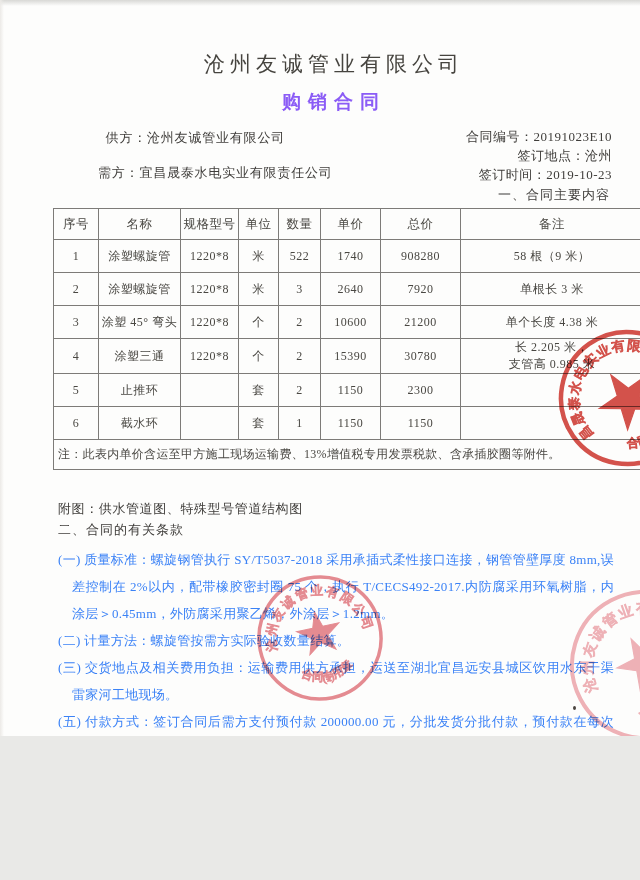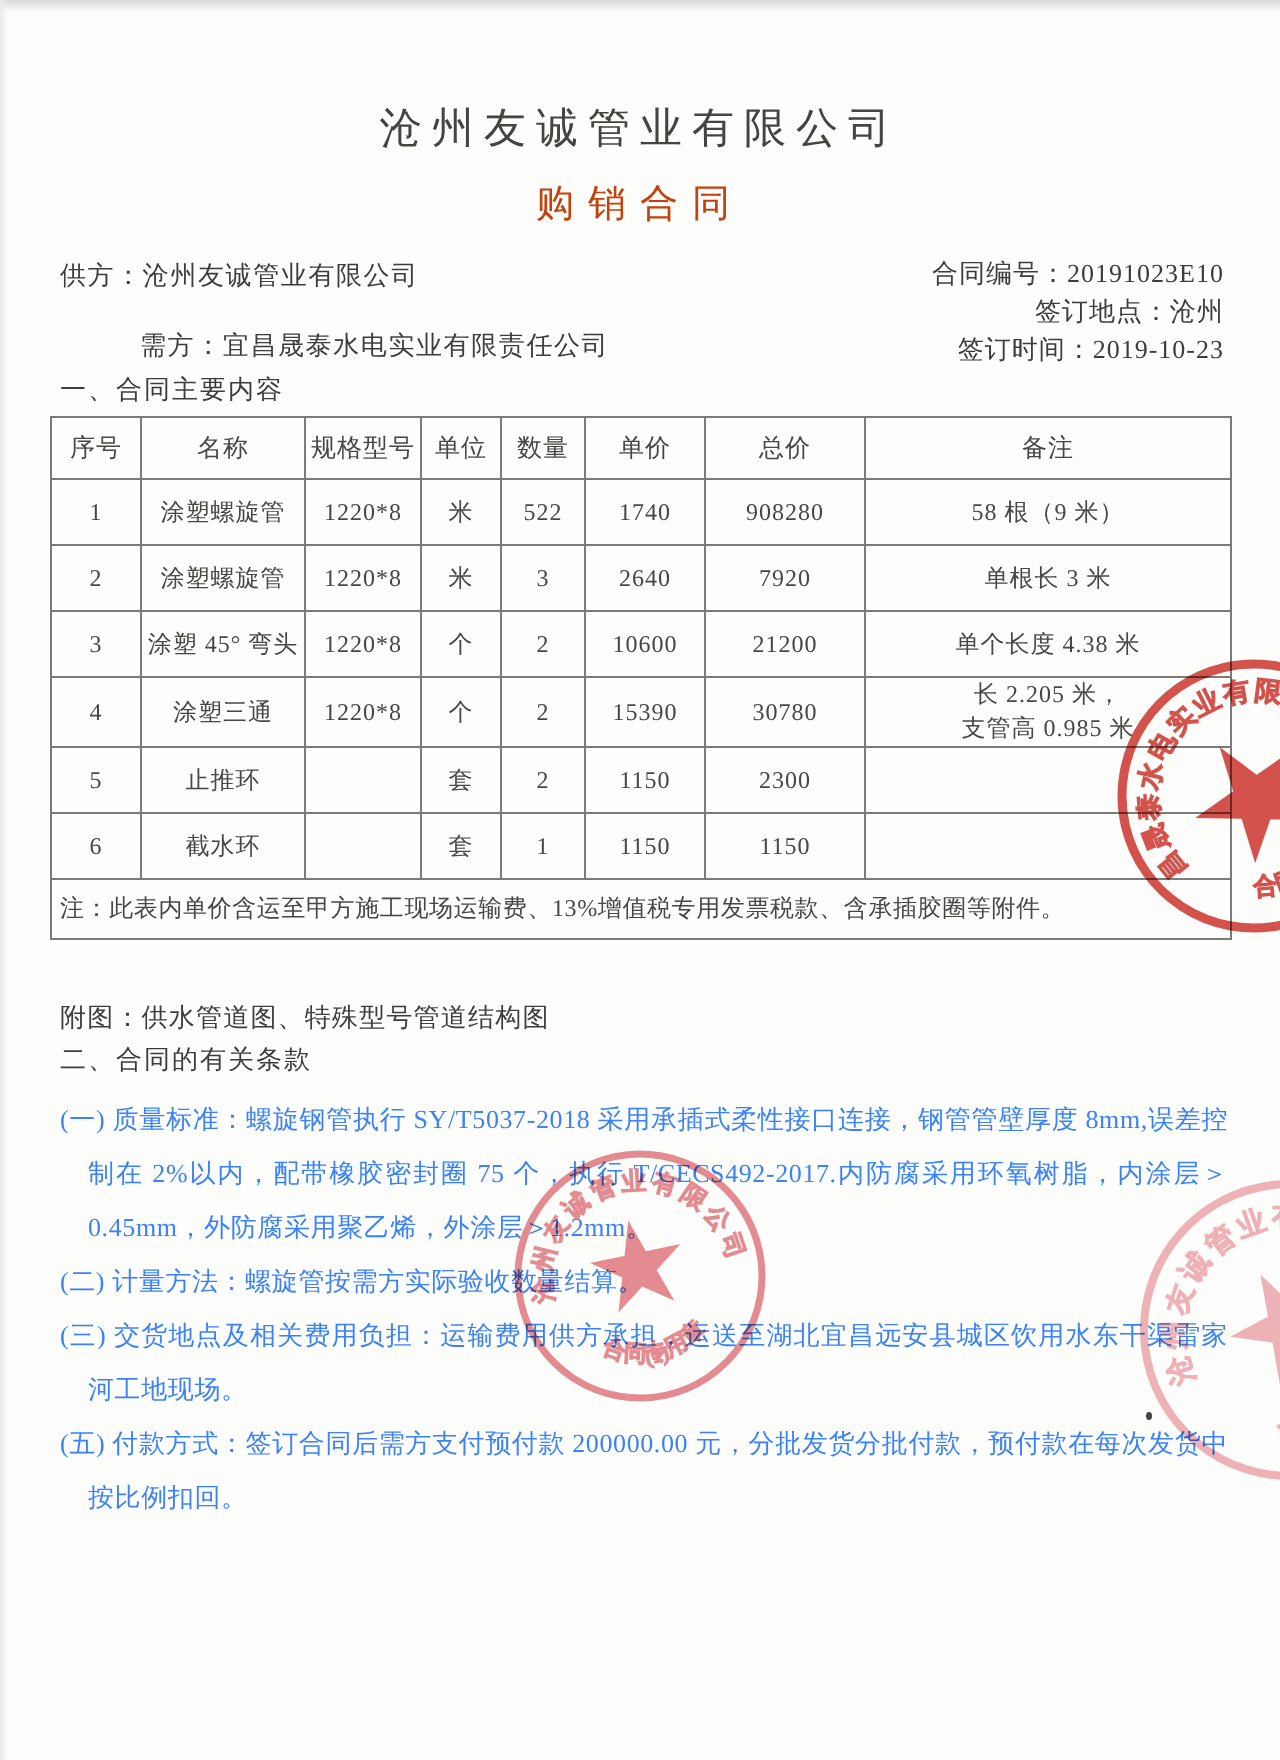--- a/index.html
+++ b/index.html
@@ -1,58 +1,59 @@
 <!DOCTYPE html>
 <html><head>
 <meta charset="utf-8">
 <style>
   * { margin: 0; padding: 0; box-sizing: border-box; }
   html, body { background: #e9e9e7; }
   .page {
     position: relative;
-    width: 640px; height: 880px;
+    width: 640px; height: 736px;
     margin: 0 auto;
     background: #fdfdfc;
     overflow: hidden;
     font-family: "Liberation Serif", "DejaVu Serif", serif;
     color: #3f3d3a;
+    padding-left: 28px;
   }
   .scan-top-edge {
     position: absolute; top: 0; left: 0; right: 0; height: 6px;
     background: linear-gradient(#d8d8d5, rgba(216,216,213,0));
   }
   .scan-left-edge {
     position: absolute; top: 0; bottom: 0; left: 0; width: 4px;
     background: linear-gradient(90deg, #eceae7, rgba(236,234,231,0));
   }
   .company-title {
     margin-top: 50px;
     text-align: center;
     font-size: 21px; font-weight: 500;
     letter-spacing: 5px;
     color: #46443f;
   }
   .doc-title {
     margin-top: 11px;
     text-align: center;
-    font-size: 19px; font-weight: 400;
+    font-size: 19px; font-weight: 700;
     letter-spacing: 7px;
-    color: #c2410c;
+    color: #8b5cf6;
   }
   .info-row {
     display: flex; justify-content: space-between;
     padding: 0 28px 0 30px;
     margin-top: 12px;
     font-size: 13px;
   }
-  .party-supplier { margin-top: 2px; letter-spacing: 0.8px; }
+  .party-supplier { margin-top: 2px; letter-spacing: 0.8px; text-align: center; }
   .party-buyer { margin-top: 17px; letter-spacing: 0.8px; margin-left: 40px; }
   .meta { width: 212px; line-height: 19px; letter-spacing: 0.5px; text-align: right; }
   .section-title { padding: 0 30px; font-size: 13px; letter-spacing: 1px; }
-  .sec1 { margin-top: 2px; }
+  .sec1 { margin-top: 2px; text-align: right; }
   .contract-table {
     width: 590px;
     margin: 4px 25px 0 25px;
     border-collapse: collapse;
     table-layout: fixed;
     font-size: 12px;
   }
   .contract-table td, .contract-table th {
     border: 1px solid #7d7b78;
     text-align: center;

